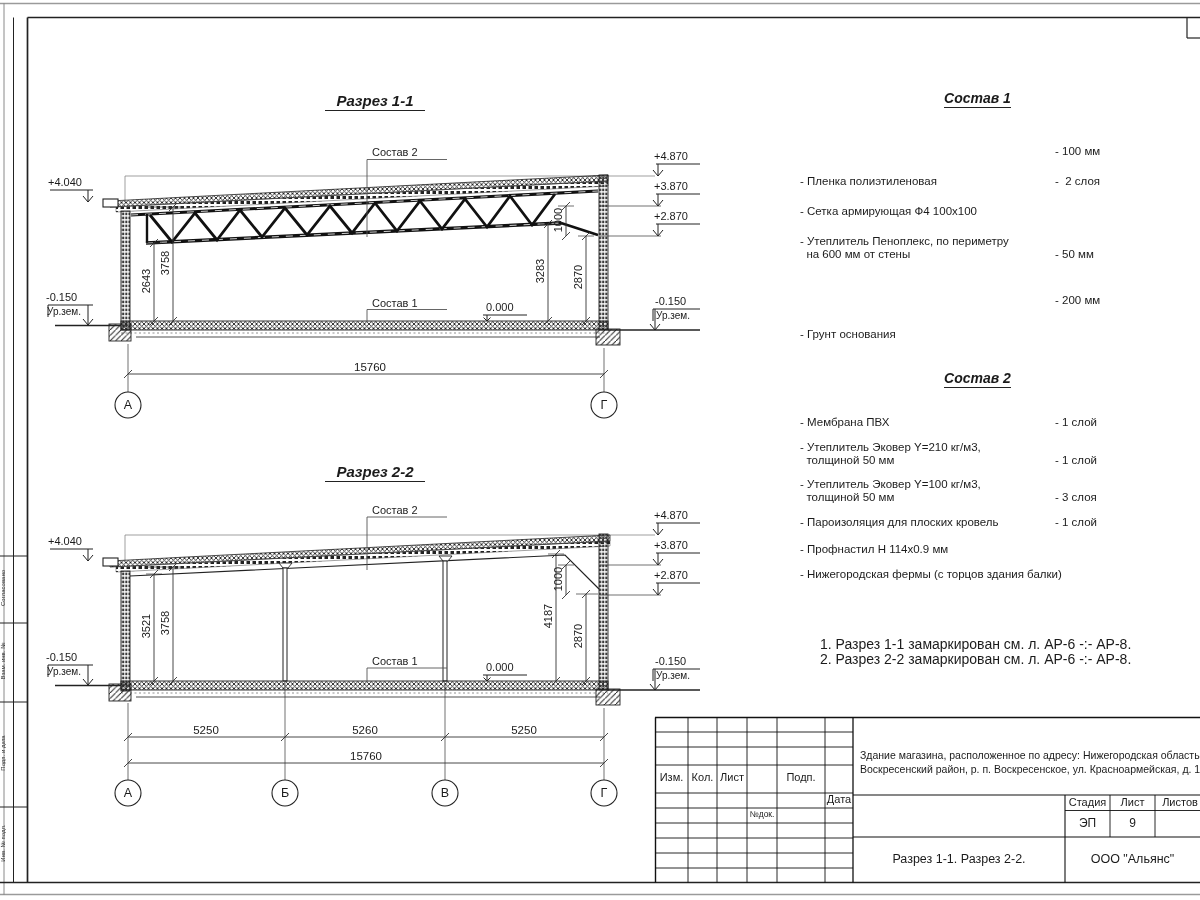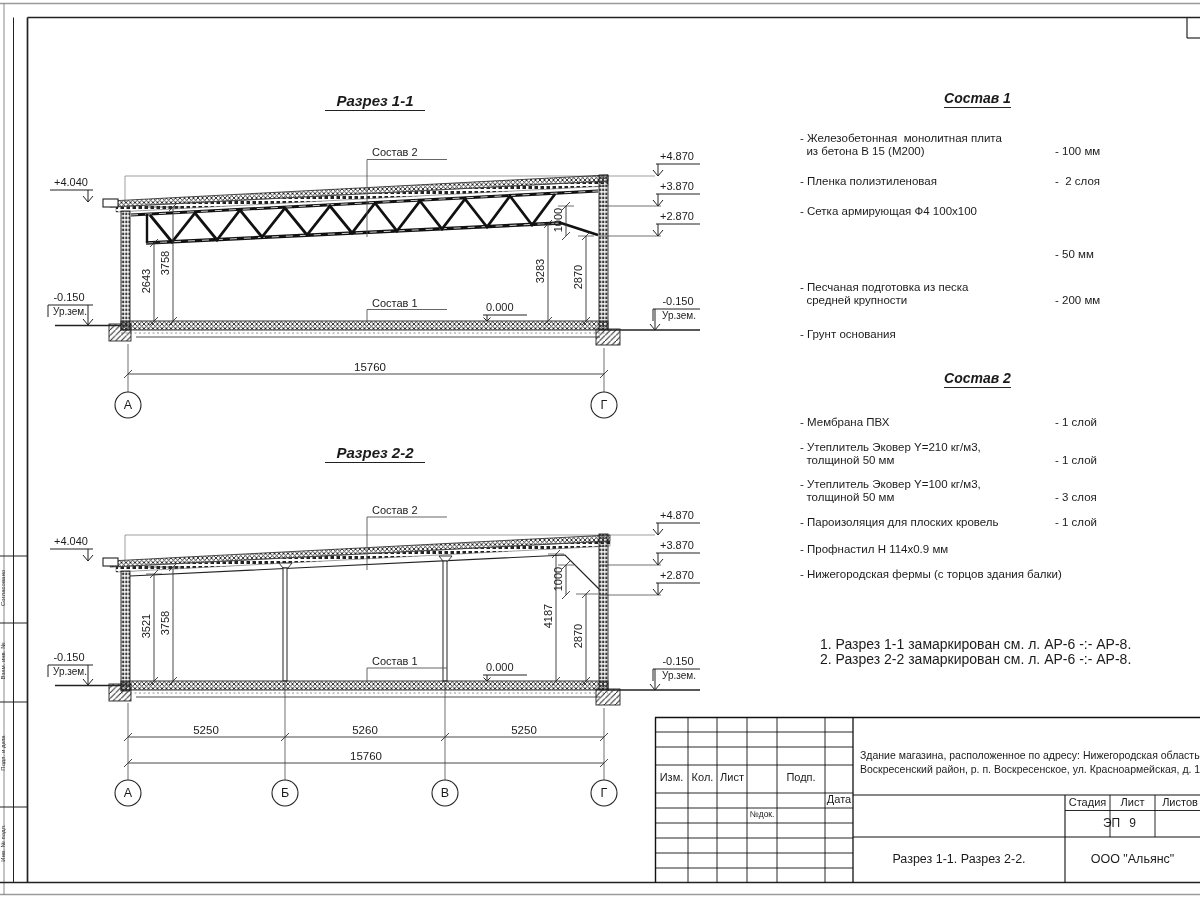--- a/index.html
+++ b/index.html
@@ -5,21 +5,21 @@
   html,body{margin:0;padding:0;background:#fff;}
   .sheet{position:relative;width:1200px;height:900px;background:#fff;overflow:hidden;
          font-family:"Liberation Sans","DejaVu Sans",sans-serif;color:#1b1b1b;}
   svg{position:absolute;left:0;top:0;}
   .t{position:absolute;white-space:pre;}
   .sec-title{font-size:15px;font-style:italic;font-weight:600;text-align:center;
              border-bottom:1px solid #222;padding-bottom:1px;}
   .comp-title{font-size:14px;font-style:italic;font-weight:700;text-align:center;}
   .comp-title span{border-bottom:1px solid #222;padding-bottom:1px;}
   .lbl{font-size:11px;}
-  .elev{font-size:11px;width:46px;text-align:center;}
+  .elev{font-size:11px;width:46px;text-align:left;}
   .hdim{font-size:11.5px;text-align:center;width:80px;}
   .vdim{font-size:11px;text-align:center;width:60px;transform:rotate(-90deg);}
   .axis{width:26px;height:26px;line-height:26px;text-align:center;font-size:12.5px;}
   .ci{position:absolute;left:800px;width:262px;font-size:11.5px;line-height:13px;white-space:pre-wrap;}
   .cv{position:absolute;left:1055px;width:90px;font-size:11.5px;white-space:pre;}
   .note{position:absolute;left:820px;font-size:14px;white-space:pre;}
   .tb{font-size:11px;text-align:center;}
   .tb-small{font-size:8.5px;text-align:center;margin-top:35px;}
   .addr{font-size:10.5px;line-height:14px;white-space:pre;}
   .rot{transform:rotate(-90deg);font-size:6px;color:#333;text-align:center;white-space:nowrap;}
@@ -225,21 +225,21 @@
 <div class="t elev" style="left:656px;top:310px;font-size:10px;">Ур.зем.</div>
 <div class="t vdim" style="left:116px;top:275px;">2643</div>
 <div class="t vdim" style="left:135px;top:257px;">3758</div>
 <div class="t vdim" style="left:510px;top:265px;">3283</div>
 <div class="t vdim" style="left:548px;top:271px;">2870</div>
 <div class="t vdim" style="left:528px;top:214px;">1000</div>
 <div class="t hdim" style="left:330px;top:361px;">15760</div>
 <div class="t axis" style="left:115px;top:392px;">А</div>
 <div class="t axis" style="left:591px;top:392px;">Г</div>
 
-<div class="t sec-title" style="left:325px;top:444px;width:100px;">Разрез 2-2</div>
+<div class="t sec-title" style="left:325px;top:463px;width:100px;">Разрез 2-2</div>
 <div class="t lbl" style="left:372px;top:504px;">Состав 2</div>
 <div class="t lbl" style="left:372px;top:655px;">Состав 1</div>
 <div class="t lbl" style="left:486px;top:661px;">0.000</div>
 <div class="t elev" style="left:48px;top:535px;">+4.040</div>
 <div class="t elev" style="left:46px;top:651px;">-0.150</div>
 <div class="t elev" style="left:47px;top:666px;font-size:10px;">Ур.зем.</div>
 <div class="t elev" style="left:654px;top:509px;">+4.870</div>
 <div class="t elev" style="left:654px;top:539px;">+3.870</div>
 <div class="t elev" style="left:654px;top:569px;">+2.870</div>
 <div class="t elev" style="left:655px;top:655px;">-0.150</div>
@@ -252,29 +252,27 @@
 <div class="t hdim" style="left:166px;top:724px;">5250</div>
 <div class="t hdim" style="left:325px;top:724px;">5260</div>
 <div class="t hdim" style="left:484px;top:724px;">5250</div>
 <div class="t hdim" style="left:326px;top:750px;">15760</div>
 <div class="t axis" style="left:115px;top:780px;">А</div>
 <div class="t axis" style="left:272px;top:780px;">Б</div>
 <div class="t axis" style="left:432px;top:780px;">В</div>
 <div class="t axis" style="left:591px;top:780px;">Г</div>
 
 <div class="t comp-title" style="left:900px;top:90px;width:155px;"><span>Состав 1</span></div>
-<div class="ci" style="top:132px;">- Железобетонная  монолитная плита
-  из бетона В 15 (М200)</div>
 <div class="cv" style="top:145px;">- 100 мм</div>
 <div class="ci" style="top:175px;">- Пленка полиэтиленовая</div>
 <div class="cv" style="top:175px;">-  2 слоя</div>
 <div class="ci" style="top:205px;">- Сетка армирующая Ф4 100х100</div>
+<div class="ci" style="top:235px;">- Утеплитель Пеноплекс, по периметру
+  на 600 мм от стены</div>
 <div class="cv" style="top:248px;">- 50 мм</div>
-<div class="ci" style="top:281px;">- Песчаная подготовка из песка
-  средней крупности</div>
 <div class="cv" style="top:294px;">- 200 мм</div>
 <div class="ci" style="top:328px;">- Грунт основания</div>
 
 <div class="t comp-title" style="left:900px;top:370px;width:155px;"><span>Состав 2</span></div>
 <div class="ci" style="top:416px;">- Мембрана ПВХ</div>
 <div class="cv" style="top:416px;">- 1 слой</div>
 <div class="ci" style="top:441px;">- Утеплитель Эковер Y=210 кг/м3,
   толщиной 50 мм</div>
 <div class="cv" style="top:454px;">- 1 слой</div>
 <div class="ci" style="top:478px;">- Утеплитель Эковер Y=100 кг/м3,
@@ -292,18 +290,18 @@
 <div class="t tb" style="left:688px;top:771px;width:29px;">Кол.</div>
 <div class="t tb" style="left:717px;top:771px;width:30px;">Лист</div>
 <div class="t tb-small" style="left:747px;top:774px;width:30px;">№док.</div>
 <div class="t tb" style="left:777px;top:771px;width:48px;">Подп.</div>
 <div class="t tb" style="left:825px;top:771px;width:28px;margin-top:22px;">Дата</div>
 <div class="t addr" style="left:860px;top:748px;width:380px;">Здание магазина, расположенное по адресу: Нижегородская область</div>
 <div class="t addr" style="left:860px;top:762px;width:380px;">Воскресенский район, р. п. Воскресенское, ул. Красноармейская, д. 1</div>
 <div class="t tb" style="left:1065px;top:796px;width:45px;">Стадия</div>
 <div class="t tb" style="left:1110px;top:796px;width:45px;">Лист</div>
 <div class="t tb" style="left:1155px;top:796px;width:50px;">Листов</div>
-<div class="t tb" style="left:1065px;top:816px;width:45px;font-size:12px;padding-left:24px;">ЭП</div>
+<div class="t tb" style="left:1065px;top:816px;width:45px;font-size:12px;">ЭП</div>
 <div class="t tb" style="left:1110px;top:816px;width:45px;font-size:12px;">9</div>
 <div class="t tb" style="left:853px;top:852px;width:212px;font-size:12.5px;">Разрез 1-1. Разрез 2-2.</div>
 <div class="t tb" style="left:1065px;top:852px;width:135px;font-size:12.5px;">ООО "Альянс"</div>
 
 </div>
 
 </body></html>

